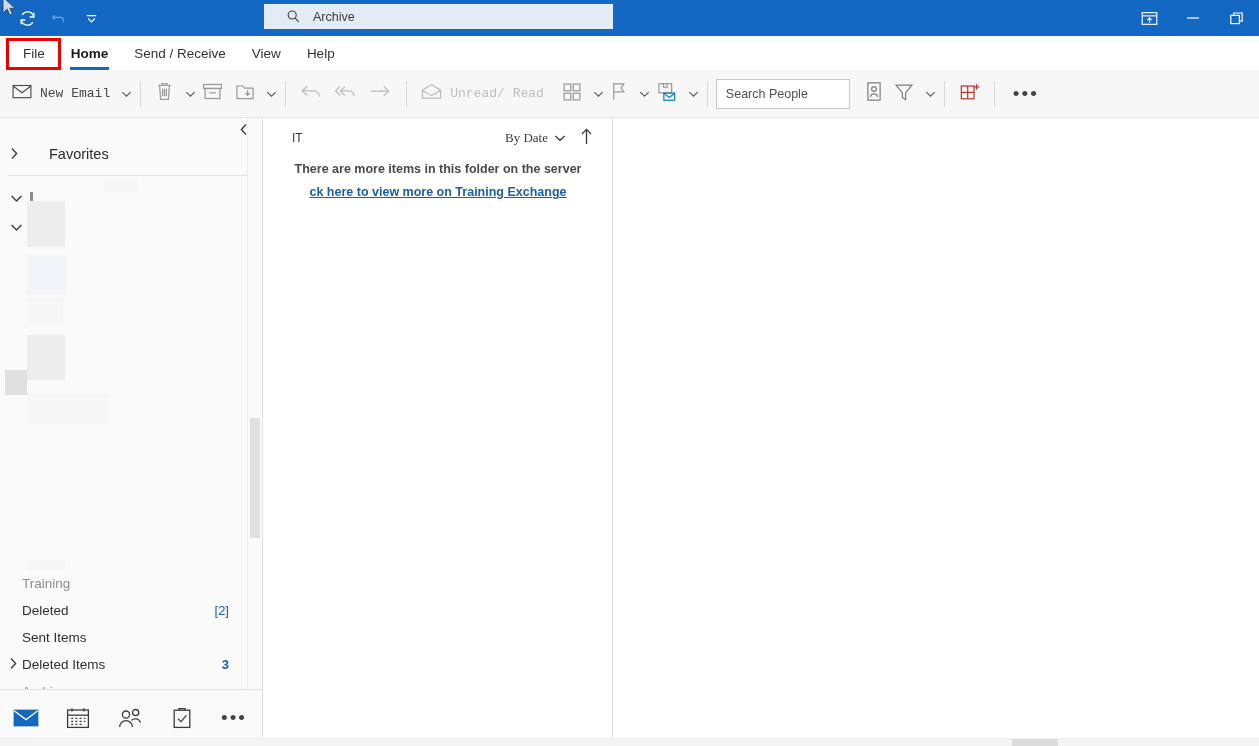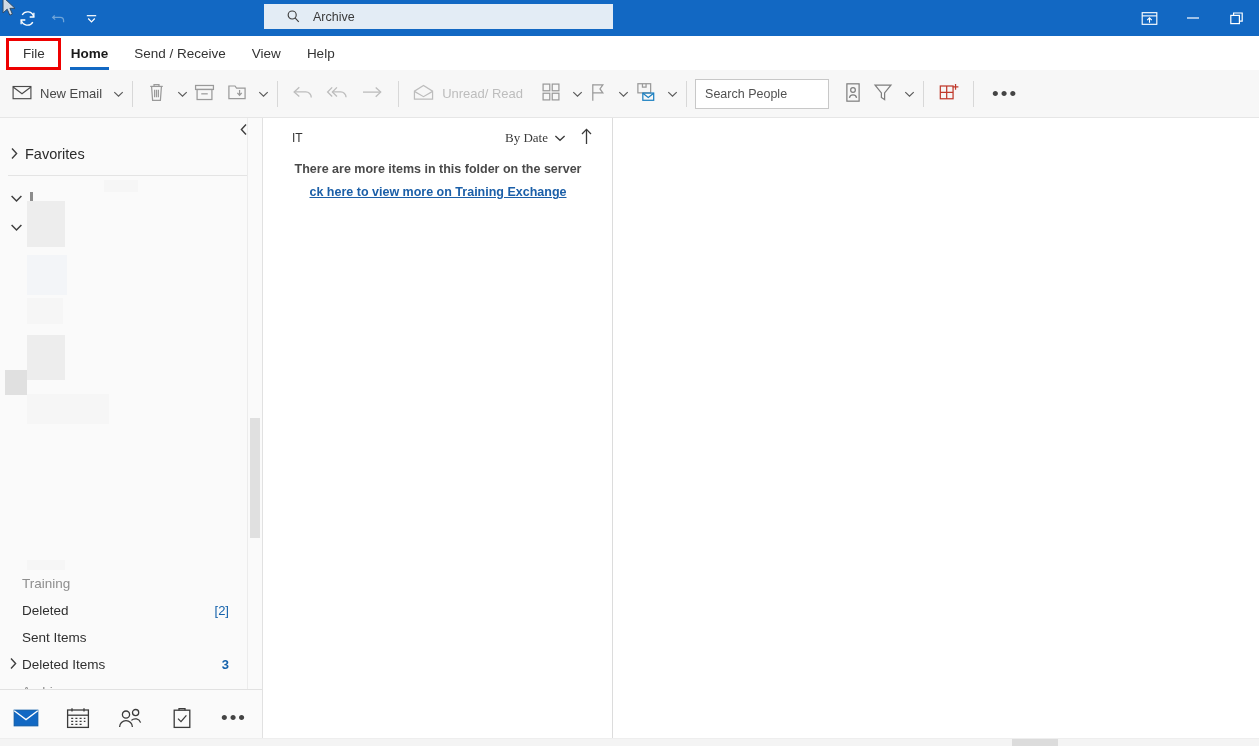--- a/index.html
+++ b/index.html
@@ -66,21 +66,21 @@
   }
 
   
   .ribbon {
     position: absolute; left: 0; top: 70px; width: 1259px; height: 48px;
     background: #f7f7f7; border-bottom: 1px solid #e6e6e6;
     display: flex; align-items: center;
   }
   .rb-item {
     display: flex; align-items: center; height: 36px; padding: 0 6px;
-    color: #484848; font-size: 13px; white-space: nowrap;
+    color: #484848; font-size: 13px; white-space: nowrap; font-family: Liberation Mono, monospace;
   }
   .rb-item.dim { color: #bdbdbd; }
   .rb-label { margin-left: 8px; }
   .caret { margin-left: 5px; color: #5a5a5a; font-size: 9px; display:flex; align-items:center;}
   .rb-sep { width: 1px; height: 26px; background: #d8d8d8; margin: 0 8px; }
   .rb-spacer { width: 6px; }
   .people-box {
     width: 134px; height: 30px; border: 1px solid #c8c8c8; background: #fff;
     display: flex; align-items: center; padding-left: 9px;
     font-size: 12.5px; color: #515151;
@@ -93,21 +93,21 @@
     background: #fafafa; border-right: 1px solid #e1e1e1;
   }
   .nav-collapse {
     position: absolute; right: 9px; top: 2px; width: 18px; height: 18px;
     display: flex; align-items: center; justify-content: center; color: #444;
     font-size: 12px;
   }
   .favorites {
     position: absolute; left: 0; top: 18px; width: 247px; height: 36px;
     display: flex; align-items: center; padding-left: 10px;
-    font-size: 14.5px; color: #2b2b2b;
+    font-size: 14.5px; color: #2b2b2b; gap: 24px;
   }
   .fav-chev { margin-right: 6px; font-size: 11px; color: #444; }
   .nav-divider {
     position: absolute; left: 8px; top: 57px; width: 247px; height: 1px; background: #e4e4e4;
   }
 
   
   .redact-area { position: absolute; left: 0; top: 62px; width: 247px; height: 445px; overflow: hidden;}
   .acct-row { position: absolute; display: flex; align-items: center; color: #2f2f2f; font-size: 14px;}
   .acct-chev { font-size: 11px; margin-right: 7px; color: #444; }

